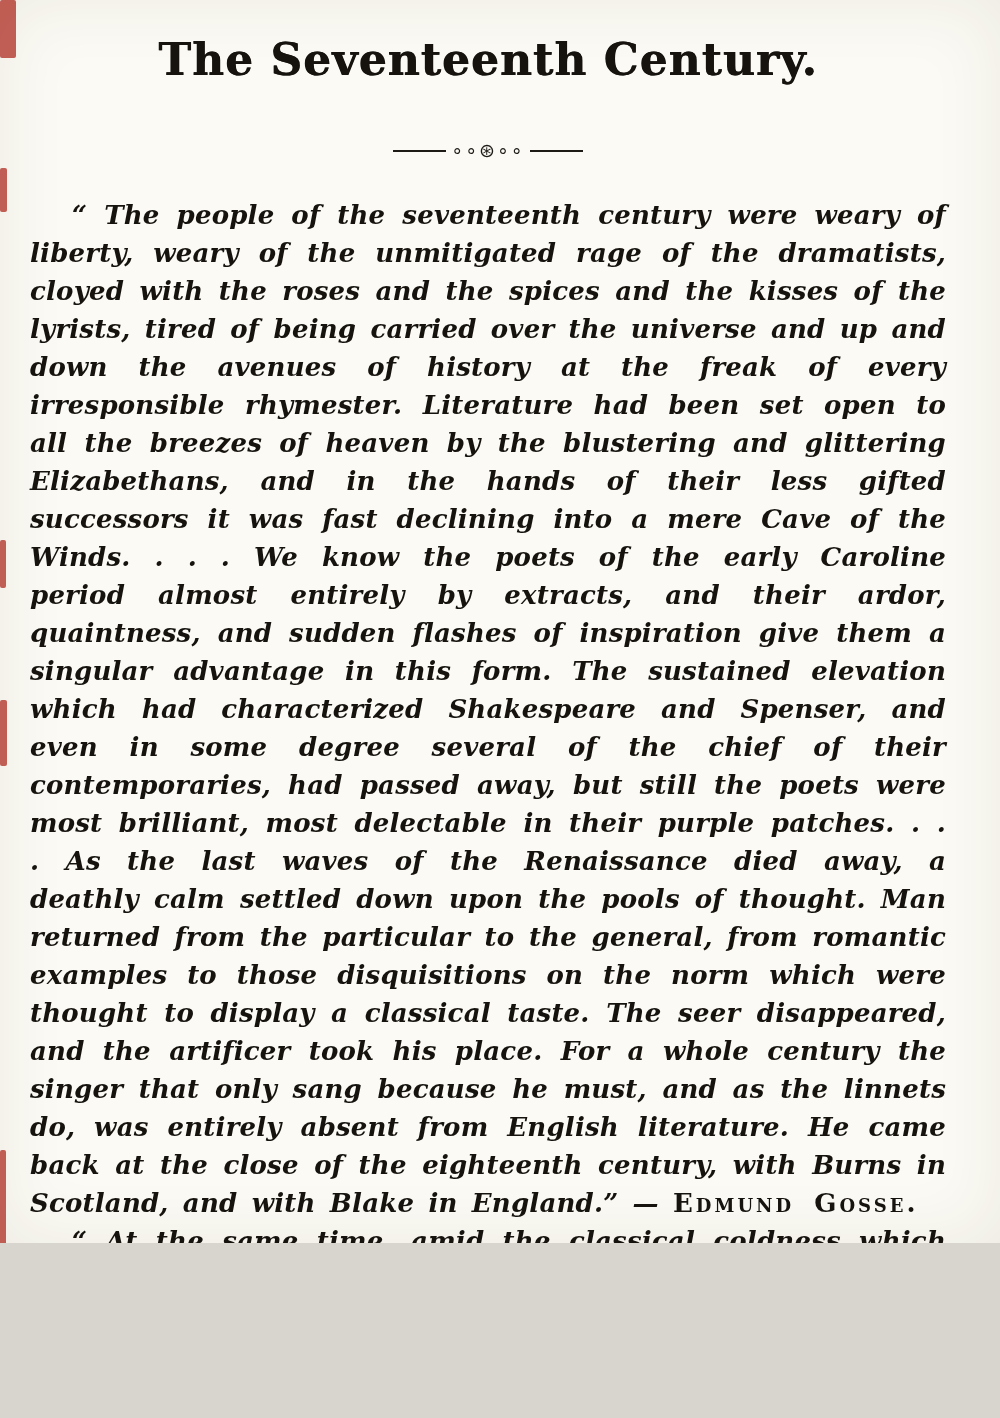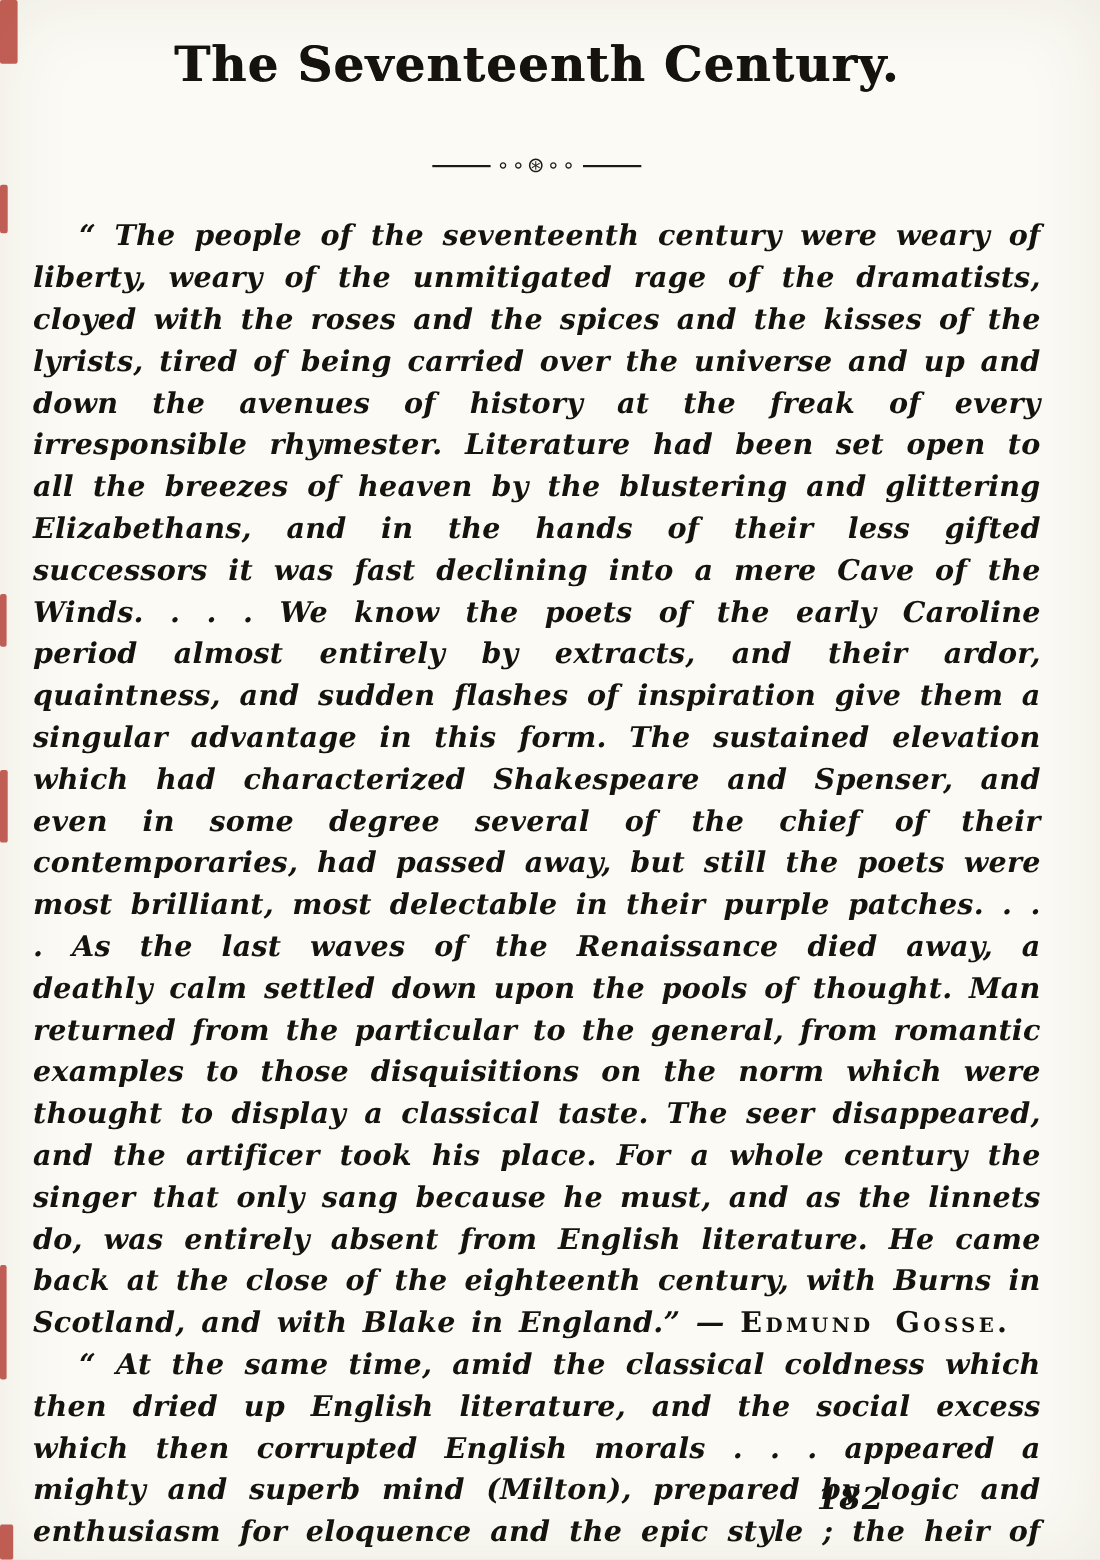--- a/index.html
+++ b/index.html
@@ -3,21 +3,21 @@
   <meta charset="utf-8">
   <style>
     html, body { margin: 0; padding: 0; }
     body {
       background: #d8d5cf;
       font-family: "DejaVu Serif", serif;
     }
     .page {
       position: relative;
       width: 1000px;
-      height: 1418px;
+      height: 1243px;
       margin: 0 auto;
       background: #fbfaf4;
       color: #16130f;
       box-sizing: border-box;
       padding: 26px 54px 0 30px;
       overflow: hidden;
       box-shadow: inset 0 0 70px rgba(60,50,30,0.08);
     }
     .title {
       text-align: center;

